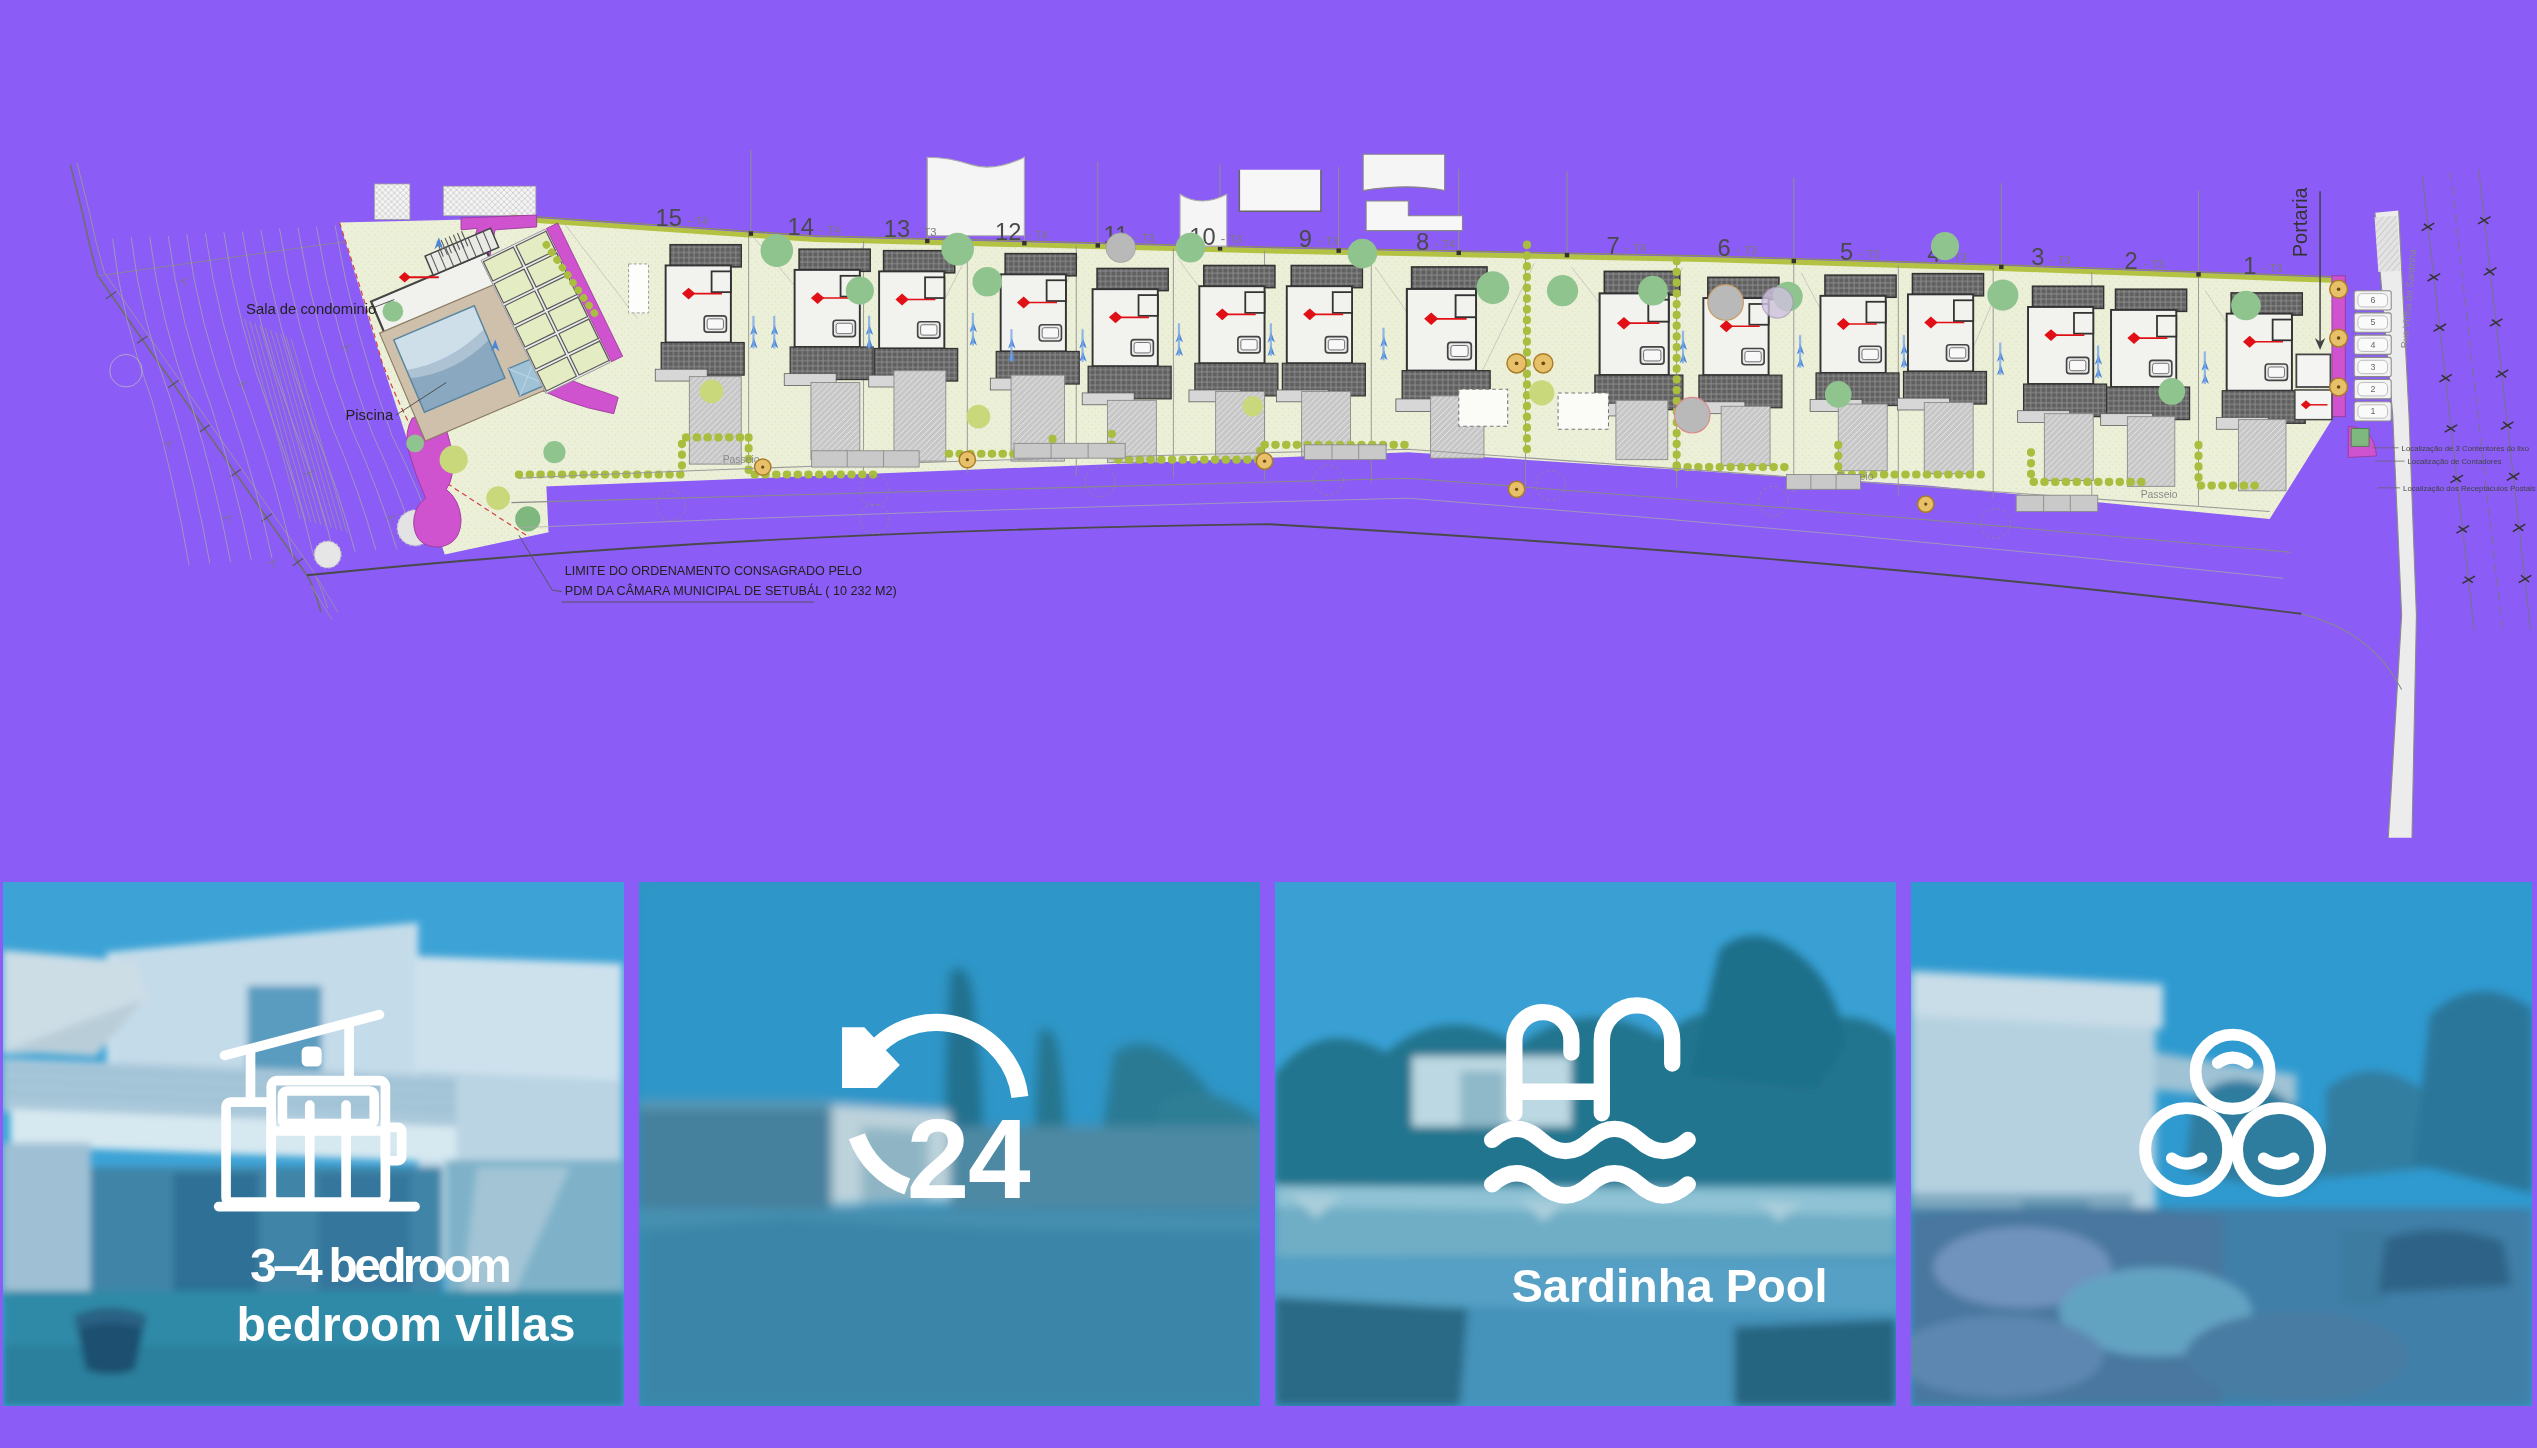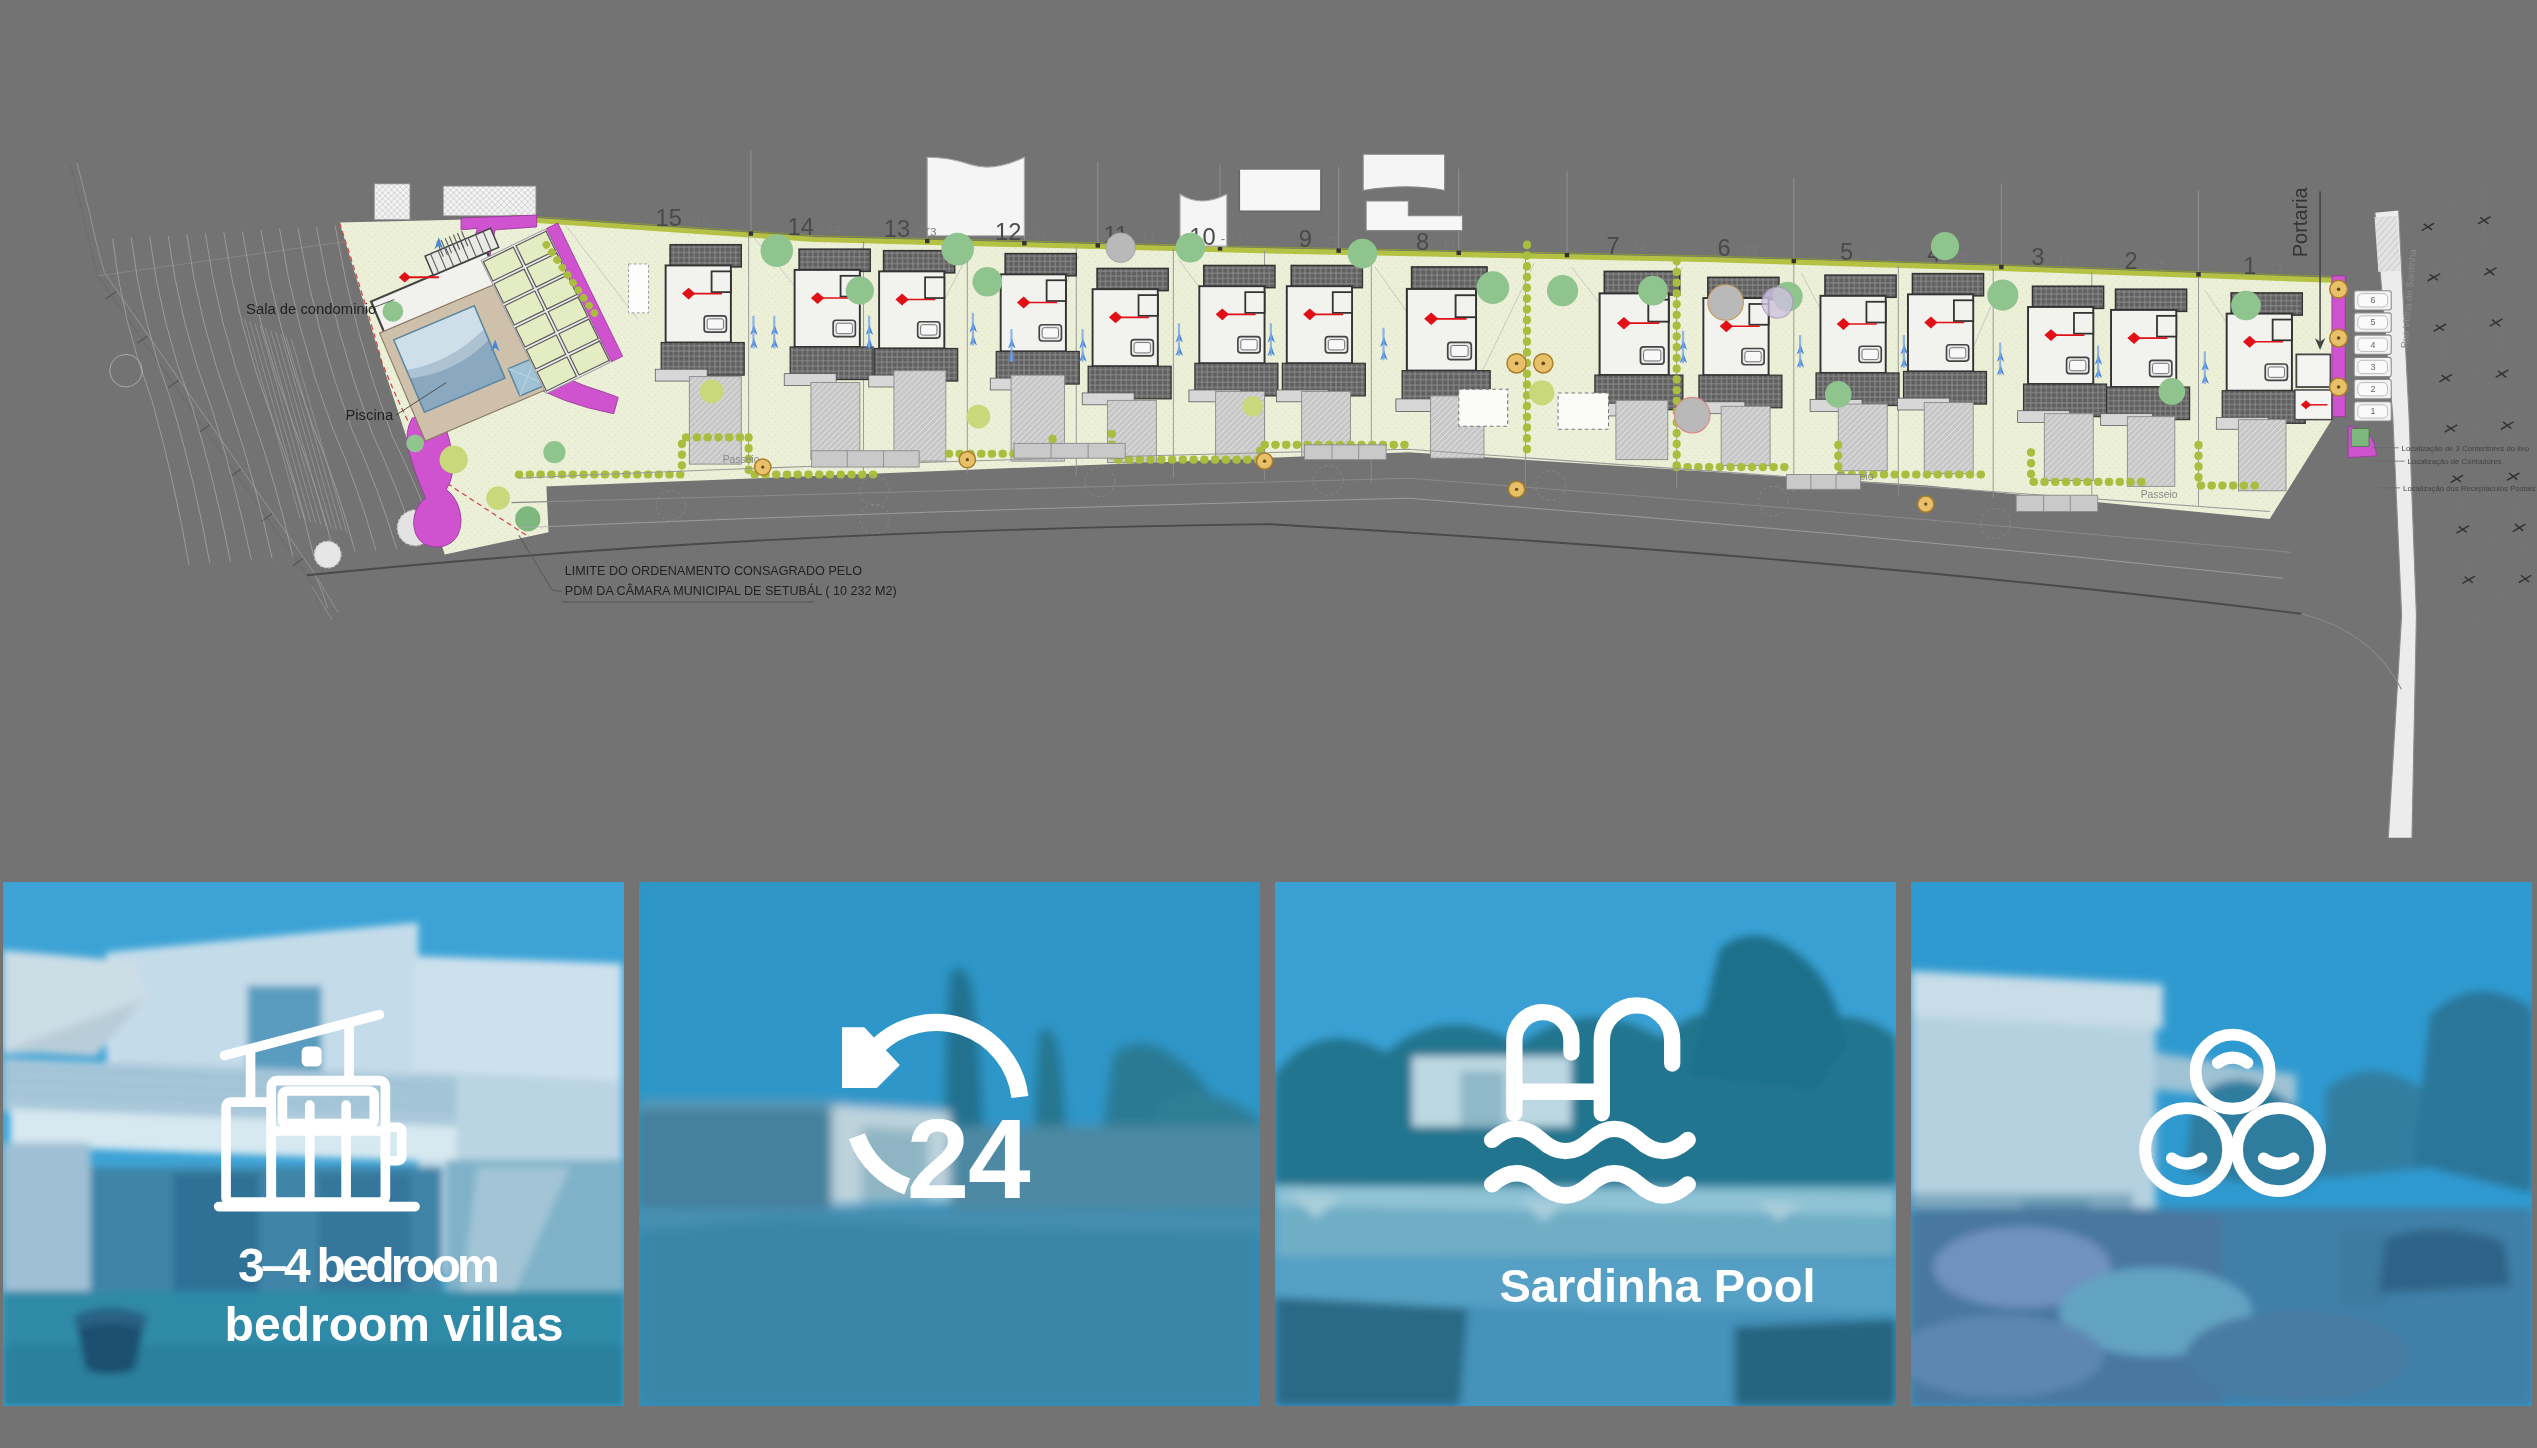--- a/index.html
+++ b/index.html
@@ -1,19 +1,19 @@
 <!DOCTYPE html>
 <html style="font-size:12px"><head>
 <meta charset="utf-8">
 <style>
 html,body{margin:0;padding:0;background:#fff;width:2538px;height:1449px;overflow:hidden;font-family:"Liberation Sans",sans-serif;}
-#page{position:relative;width:2538px;height:1449px;background:#737373;}
+#page{position:relative;width:2538px;height:1449px;background:#8b5cf6;}
 .card{position:absolute;top:882px;width:621px;height:524px;overflow:hidden;}
 .cbg,.cicon{position:absolute;left:0;top:0;}
-.cap{position:absolute;left:0;width:728px;text-align:center;color:#fff;font-weight:bold;font-family:"Liberation Sans",sans-serif;font-size:48px;line-height:59px;}
+.cap{position:absolute;left:12px;width:728px;text-align:center;color:#fff;font-weight:bold;font-family:"Liberation Sans",sans-serif;font-size:48px;line-height:59px;}
 </style>
 </head>
 <body>
 <div id="page">
 
 <svg width="2538" height="860" viewBox="0 0 3424 1160" style="position:absolute;left:0;top:0">
 <defs>
 <pattern id="stip" width="9" height="9" patternUnits="userSpaceOnUse">
  <rect width="9" height="9" fill="#edf0d9"></rect>
  <circle cx="2" cy="2" r="0.9" fill="#d9e0b4"></circle>

